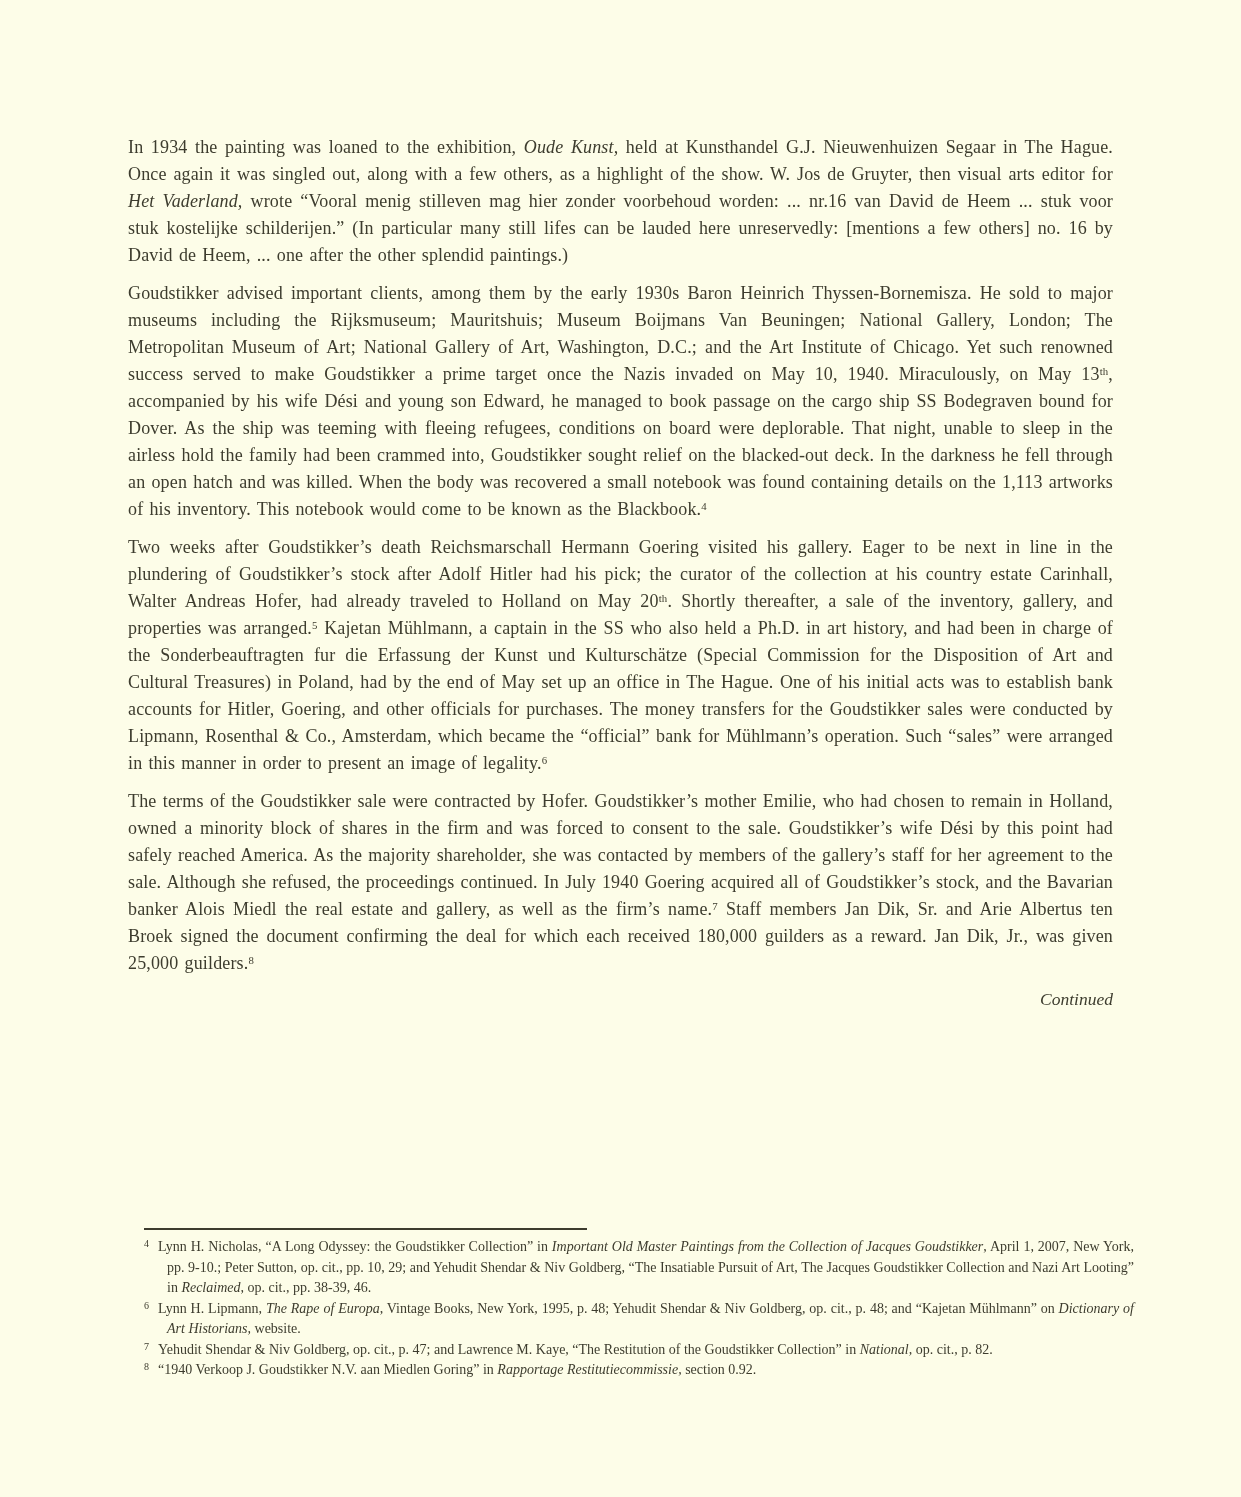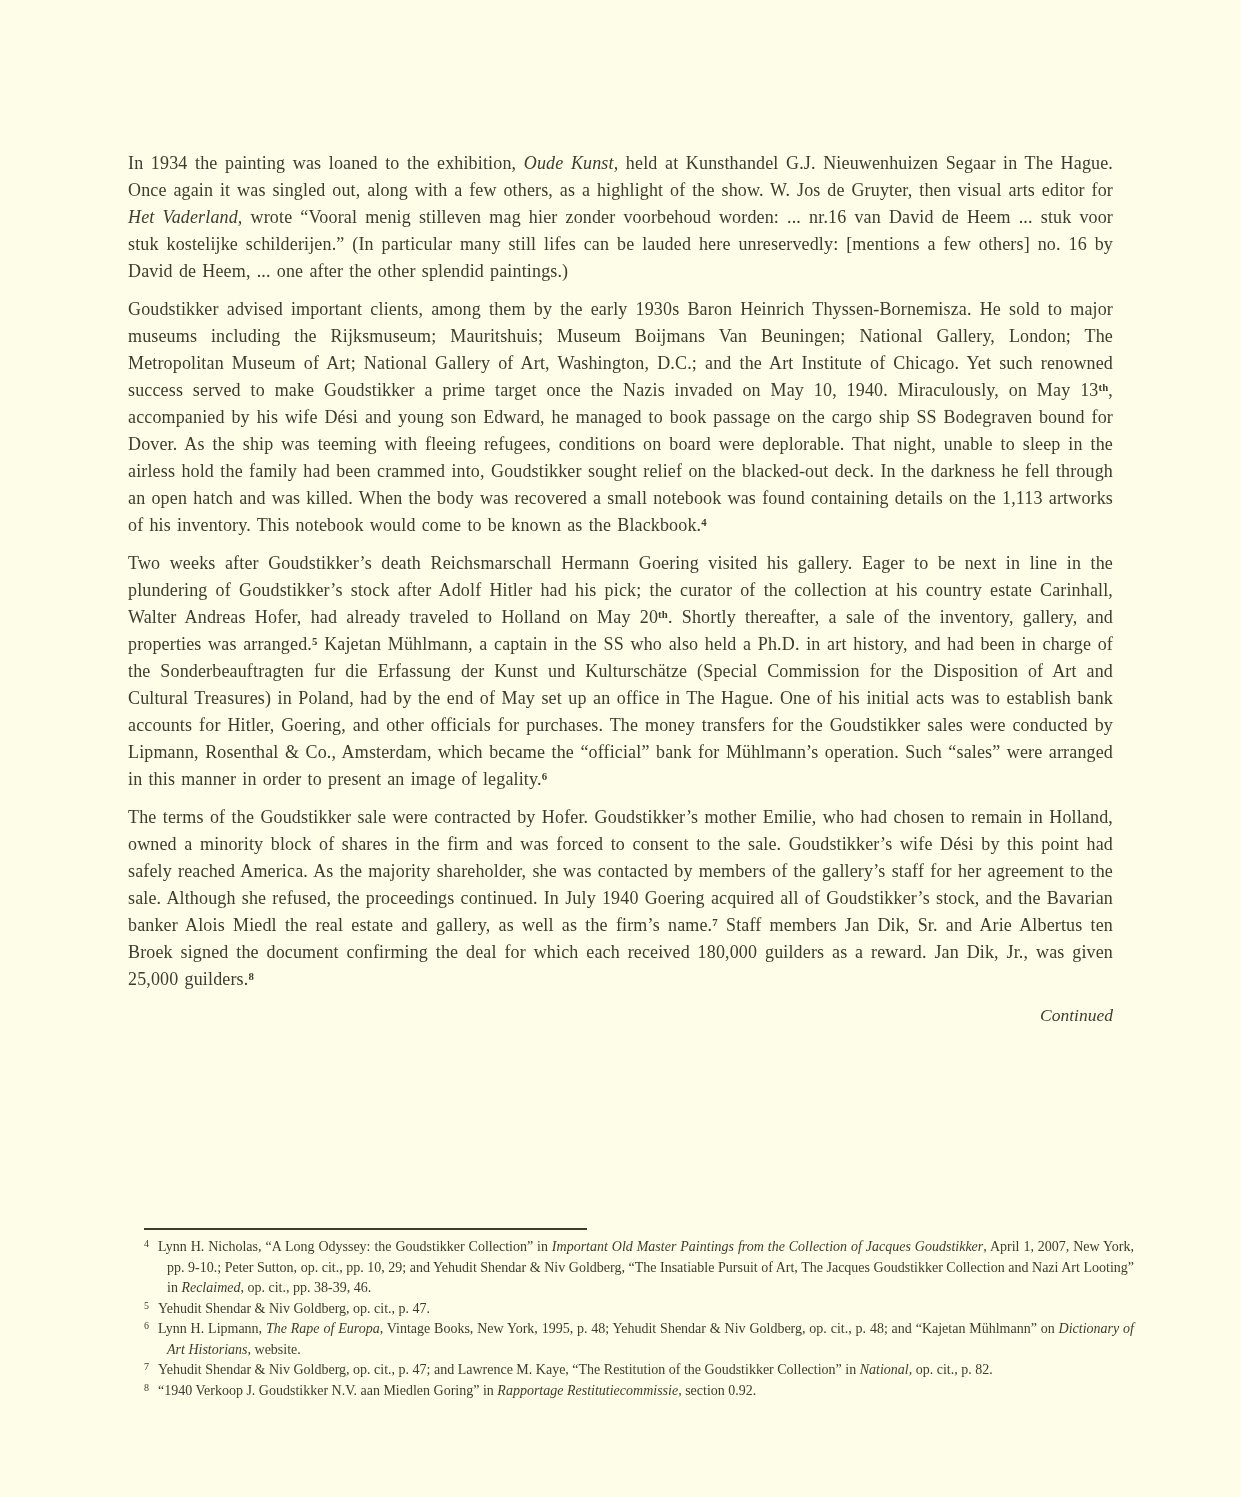--- a/index.html
+++ b/index.html
@@ -13,39 +13,38 @@
     height: 1497px;
     position: relative;
     background: var(--bg);
     overflow: hidden;
     font-family: "Liberation Serif", "DejaVu Serif", serif;
     color: var(--ink);
   }
   .text-column {
     position: absolute;
     left: 128px;
-    top: 150px;
+    top: 134px;
     width: 985px;
   }
   .text-column p {
     margin: 0 0 11px 0;
     font-size: 18px;
     line-height: 27px;
     text-align: justify;
     letter-spacing: 0.15px;
     word-spacing: 1.5px;
   }
   .it { font-style: italic; }
   sup.fnref {
     font-size: 0.6em;
     line-height: 0;
     position: relative;
     top: -0.45em;
     vertical-align: baseline;
-    font-weight: bold;
   }
   .continued {
     font-size: 17.5px;
     font-style: italic;
     text-align: right;
     line-height: 22px;
   }
   .footnotes {
     position: absolute;
     left: 144px;
@@ -84,18 +83,17 @@
       <p><span>Two weeks after Goudstikker’s death Reichsmarschall Hermann Goering visited his gallery. Eager to be next in line in the plundering of Goudstikker’s stock after Adolf Hitler had his pick; the curator of the collection at his country estate Carinhall, Walter Andreas Hofer, had already traveled to Holland on May 20</span><sup class="fnref">th</sup><span>. Shortly thereafter, a sale of the inventory, gallery, and properties was arranged.</span><sup class="fnref">5</sup><span> Kajetan Mühlmann, a captain in the SS who also held a Ph.D. in art history, and had been in charge of the Sonderbeauftragten fur die Erfassung der Kunst und Kulturschätze (Special Commission for the Disposition of Art and Cultural Treasures) in Poland, had by the end of May set up an office in The Hague. One of his initial acts was to establish bank accounts for Hitler, Goering, and other officials for purchases. The money transfers for the Goudstikker sales were conducted by Lipmann, Rosenthal &amp; Co., Amsterdam, which became the “official” bank for Mühlmann’s operation. Such “sales” were arranged in this manner in order to present an image of legality.</span><sup class="fnref">6</sup></p>
       <p><span>The terms of the Goudstikker sale were contracted by Hofer. Goudstikker’s mother Emilie, who had chosen to remain in Holland, owned a minority block of shares in the firm and was forced to consent to the sale. Goudstikker’s wife Dési by this point had safely reached America. As the majority shareholder, she was contacted by members of the gallery’s staff for her agreement to the sale. Although she refused, the proceedings continued. In July 1940 Goering acquired all of Goudstikker’s stock, and the Bavarian banker Alois Miedl the real estate and gallery, as well as the firm’s name.</span><sup class="fnref">7</sup><span> Staff members Jan Dik, Sr. and Arie Albertus ten Broek signed the document confirming the deal for which each received 180,000 guilders as a reward. Jan Dik, Jr., was given 25,000 guilders.</span><sup class="fnref">8</sup></p>
     </div>
   <div class="continued">Continued</div>
 </div>
 
 <div class="footnotes">
   <div class="fn-rule"></div>
   <div id="footnote-list">
       <div class="footnote"><span class="fn-marker">4</span><span>Lynn H. Nicholas, “A Long Odyssey: the Goudstikker Collection” in </span><span class="it">Important Old Master Paintings from the Collection of Jacques Goudstikker</span><span>, April 1, 2007, New York, pp. 9-10.; Peter Sutton, op. cit., pp. 10, 29; and Yehudit Shendar &amp; Niv Goldberg, “The Insatiable Pursuit of Art, The Jacques Goudstikker Collection and Nazi Art Looting” in </span><span class="it">Reclaimed</span><span>, op. cit., pp. 38-39, 46.</span></div>
-      <div class="footnote"><span class="fn-marker">5</span><span>Yehudit Shendar &amp; Niv Goldberg, op. cit., p. 47.</span></div>
       <div class="footnote"><span class="fn-marker">6</span><span>Lynn H. Lipmann, </span><span class="it">The Rape of Europa</span><span>, Vintage Books, New York, 1995, p. 48; Yehudit Shendar &amp; Niv Goldberg, op. cit., p. 48; and “Kajetan Mühlmann” on </span><span class="it">Dictionary of Art Historians,</span><span> website.</span></div>
       <div class="footnote"><span class="fn-marker">7</span><span>Yehudit Shendar &amp; Niv Goldberg, op. cit., p. 47; and Lawrence M. Kaye, “The Restitution of the Goudstikker Collection” in </span><span class="it">National,</span><span> op. cit., p. 82.</span></div>
       <div class="footnote"><span class="fn-marker">8</span><span>“1940 Verkoop J. Goudstikker N.V. aan Miedlen Goring” in </span><span class="it">Rapportage Restitutiecommissie,</span><span> section 0.92.</span></div>
     </div>
 </div>
 
 </body></html>

